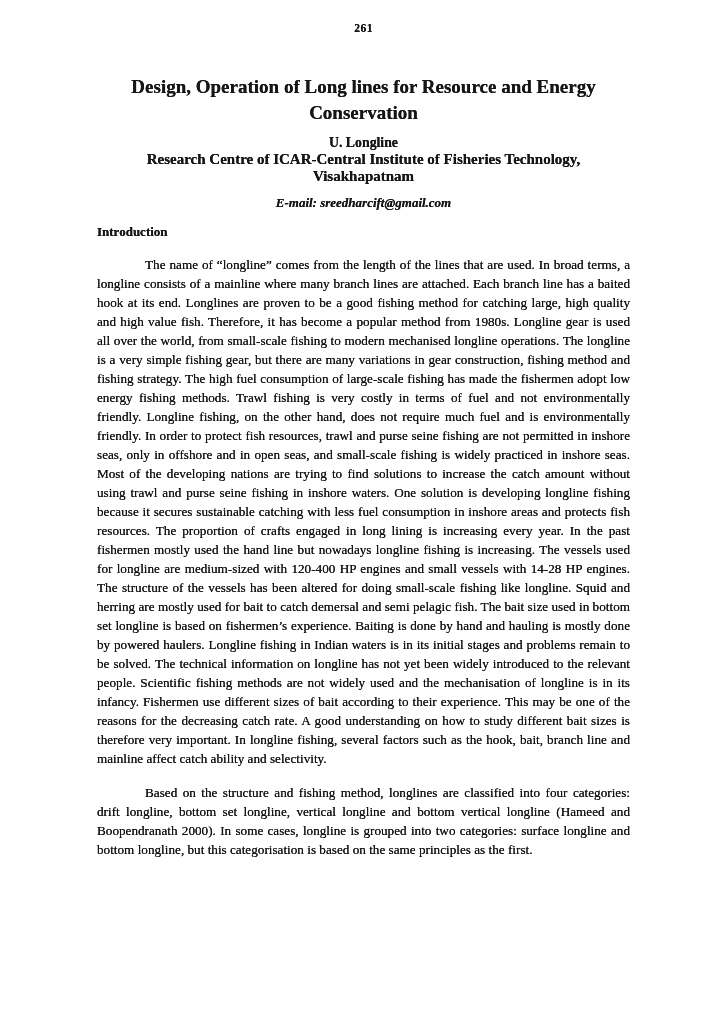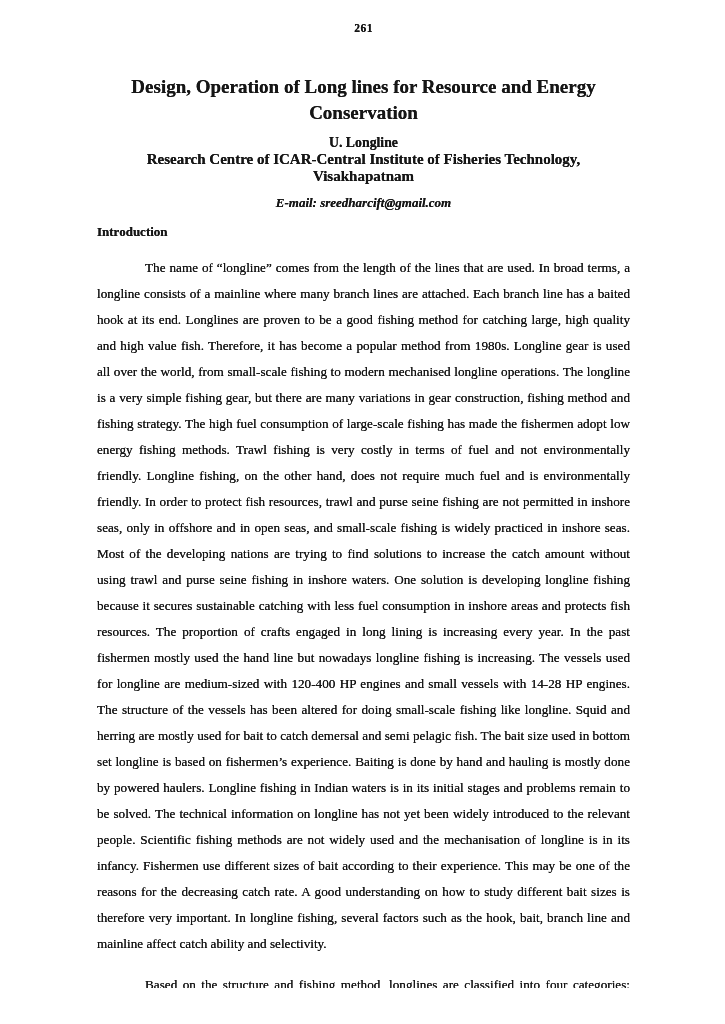--- a/index.html
+++ b/index.html
@@ -56,21 +56,21 @@
     margin: 13px 0 0 0;
     font-size: 13px;
     font-weight: bold;
   }
   .section-heading.classification {
     margin-top: 31px;
   }
   .body-para {
     margin: 15px 0 0 0;
     font-size: 13.2px;
-    line-height: 26px;
+    line-height: 19px;
     text-align: justify;
     text-indent: 48px;
   }
   .footer {
     position: absolute;
     left: 97px;
     right: 95px;
     top: 953px;
     text-align: center;
     font-family: "Liberation Sans", sans-serif;

